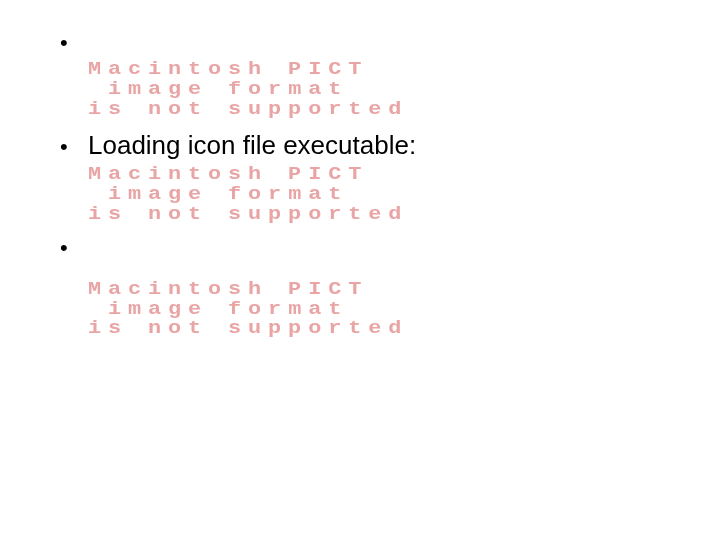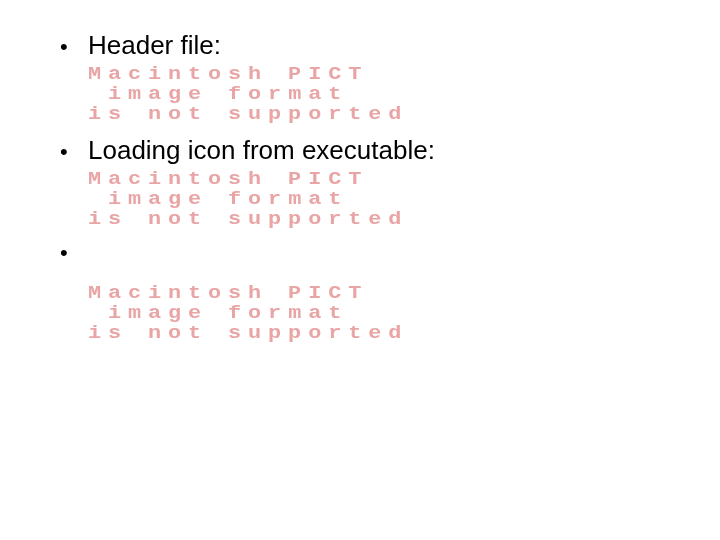--- a/index.html
+++ b/index.html
@@ -51,31 +51,30 @@
   }
 </style>
 </head>
 <body>
 
 <div class="slide">
 
   <div class="item">
     <div class="bullet-row">
       <span class="bullet-dot">•</span>
-      <span>Header file:</span>
     </div>
     <div class="pict-block"><span>Macintosh PICT</span>
  <span>image format</span>
 <span>is not supported</span></div>
   </div>
 
   <div class="item">
     <div class="bullet-row">
       <span class="bullet-dot">•</span>
-      <span>Loading icon from executable:</span>
+      <span>Loading icon file executable:</span>
     </div>
     <div class="pict-block"><span>Macintosh PICT</span>
  <span>image format</span>
 <span>is not supported</span></div>
   </div>
 
   <div class="item item3">
     <div class="bullet-row">
       <span class="bullet-dot">•</span>
     </div>

